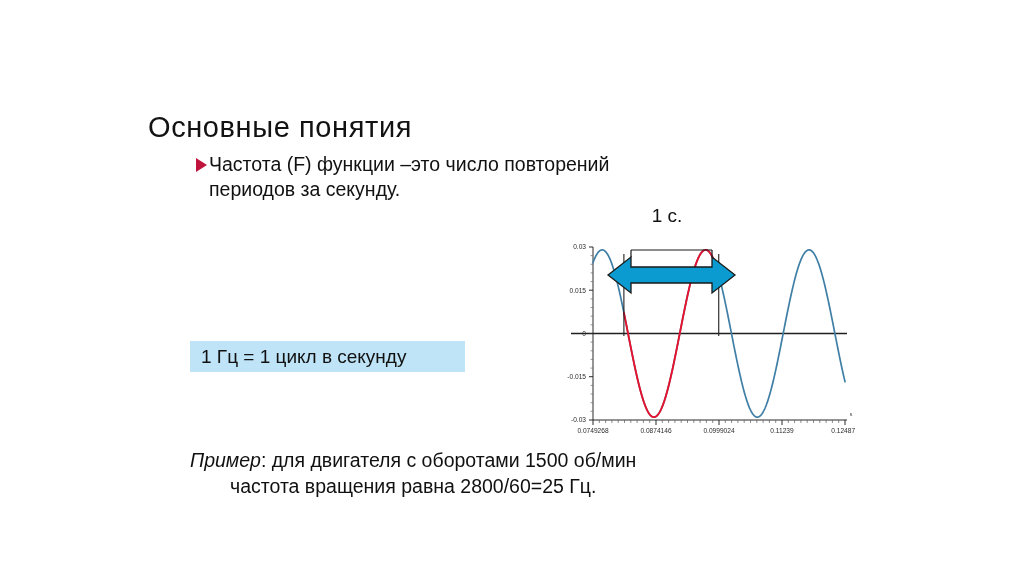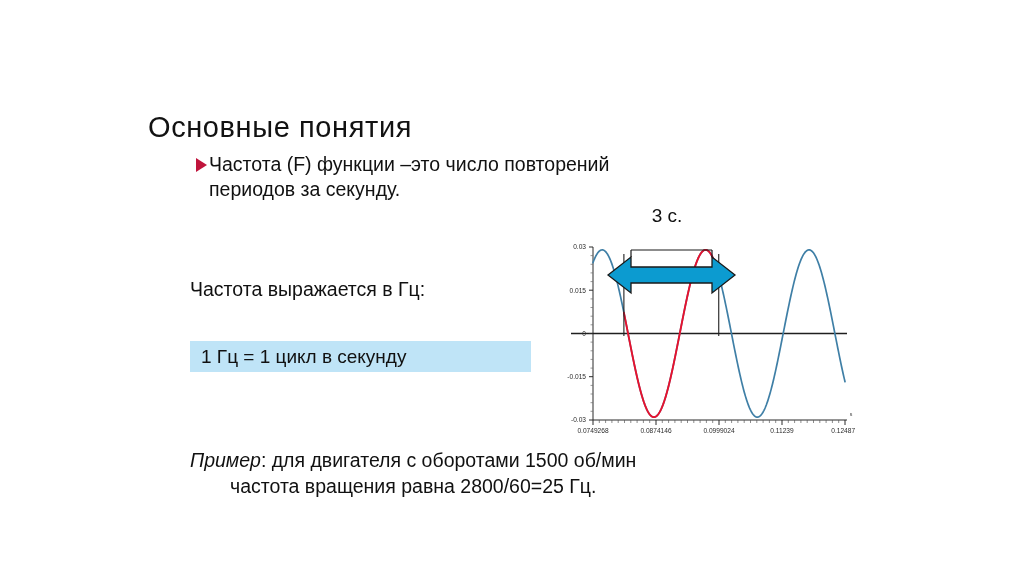--- a/index.html
+++ b/index.html
@@ -68,21 +68,21 @@
     font-size: 19.5px;
     color: #111111;
     white-space: nowrap;
   }
 
   
   #definition-box {
     position: absolute;
     left: 190px;
     top: 341px;
-    width: 341px;
+    width: 275px;
     height: 31px;
     background: #bfe4f7;
     display: flex;
     align-items: center;
   }
   #definition-text {
     font-size: 19px;
     color: #111111;
     padding-left: 11px;
     white-space: nowrap;
@@ -143,21 +143,20 @@
 
   <h1 id="slide-title">Основные понятия</h1>
 
   <div id="bullet-block">
     <div id="bullet-row">
       <span class="bullet-marker" style="border-left-color: rgb(192, 20, 60);"></span>
       <span id="bullet-text">Частота (F) функции –это число повторений периодов за секунду.</span>
     </div>
   </div>
 
-  <div id="hz-lead">Частота выражается в Гц:</div>
 
   <div id="definition-box" style="background: rgb(191, 228, 247);">
     <span id="definition-text">1 Гц = 1 цикл в секунду</span>
   </div>
 
   <div id="example-block">
     <span id="example-label">Пример</span><span>: для двигателя с оборотами 1500 об/мин</span>
     <span id="example-line2">частота вращения равна 2800/60=25 Гц.</span>
   </div>
 
@@ -266,15 +265,15 @@
       <text class="unit-text" x="302" y="216" text-anchor="middle">s</text>
 
       <polygon id="span-arrow" points="59,75 82,57 82,67 163,67 163,57 186,75 163,93 163,83 82,83 82,93" fill="#0c9bd0" stroke="#1a1a1a" stroke-width="1.3" stroke-linejoin="miter"></polygon>
 
       <line x1="82" y1="57" x2="82" y2="50" stroke="#1a1a1a" stroke-width="1.2"></line>
       <line x1="163" y1="57" x2="163" y2="50" stroke="#1a1a1a" stroke-width="1.2"></line>
       <line x1="82" y1="50" x2="163" y2="50" stroke="#1a1a1a" stroke-width="1.2"></line>
     </svg>
   </div>
 
-  <div id="arrow-label">3 с.</div>
+  <div id="arrow-label">1 с.</div>
 
 </div>
 
 </body></html>

